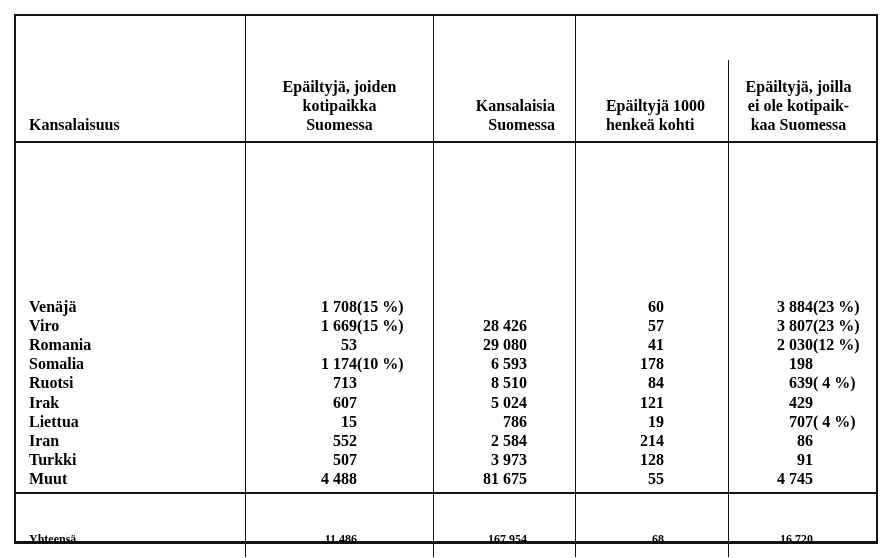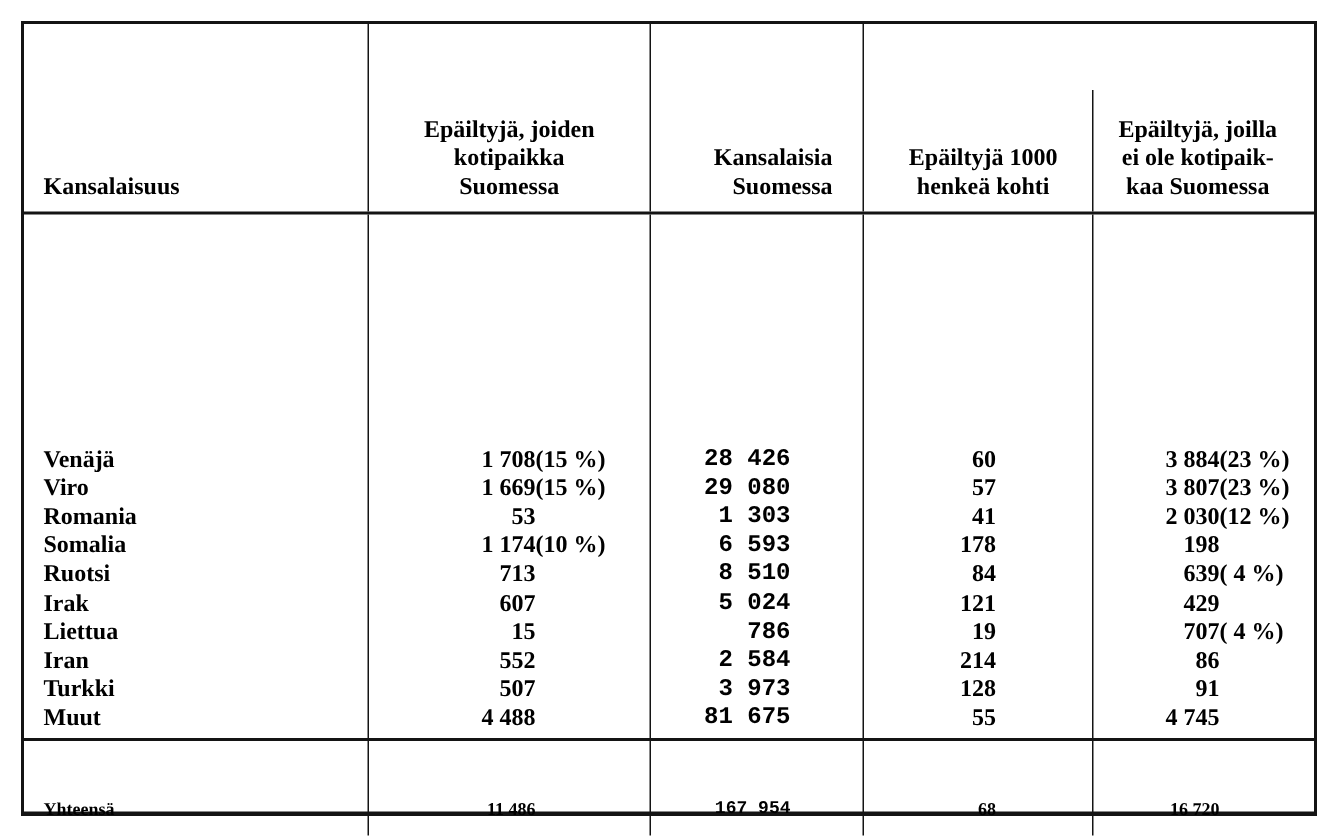--- a/index.html
+++ b/index.html
@@ -58,21 +58,21 @@
     display: flex;
     align-items: flex-end;
     font-size: 16px;
     line-height: 19px;
     white-space: pre-line;
     padding-bottom: 7px;
   }
   .h-name { padding-left: 13px; }
   .h-c1 { justify-content: center; text-align: center; }
   .h-c2 { justify-content: flex-end; text-align: right; padding-right: 20px; }
-  .h-c3 { justify-content: flex-end; text-align: center; padding-right: 23px; margin-top: 44px; }
+  .h-c3 { justify-content: flex-end; text-align: left; padding-right: 23px; margin-top: 44px; }
   .h-c4 { justify-content: center; text-align: center; padding-right: 8px; }
   
   .bcol {
     display: flex;
     flex-direction: column;
     justify-content: flex-end;
     padding-bottom: 4px;
   }
   .line {
     height: 19.1px;
@@ -85,21 +85,21 @@
   .numpart {
     display: inline-block;
     text-align: right;
     white-space: pre;
   }
   .parenpart {
     white-space: pre;
     padding-left: 0;
   }
   .nw1 { width: 111px; }
-  .nw2 { width: 93px; font-family: Liberation Mono, monospace; }
+  .nw2 { width: 93px; }
   .nw3 { width: 88px; }
   .nw4 { width: 84px; }
   
   .tcell {
     display: flex;
     align-items: flex-end;
     padding-bottom: 8px;
     font-size: 12px;
     line-height: 19px;
   }
@@ -180,24 +180,20 @@
             <span class="parenpart"></span>
           </div>
         </div>
       <div class="bcol">
           <div class="line numline">
             <span class="numpart nw2">28 426</span>
             <span class="parenpart"></span>
           </div>
           <div class="line numline">
             <span class="numpart nw2">29 080</span>
-            <span class="parenpart"></span>
-          </div>
-          <div class="line numline">
-            <span class="numpart nw2">1 303</span>
             <span class="parenpart"></span>
           </div>
           <div class="line numline">
             <span class="numpart nw2">6 593</span>
             <span class="parenpart"></span>
           </div>
           <div class="line numline">
             <span class="numpart nw2">8 510</span>
             <span class="parenpart"></span>
           </div>

